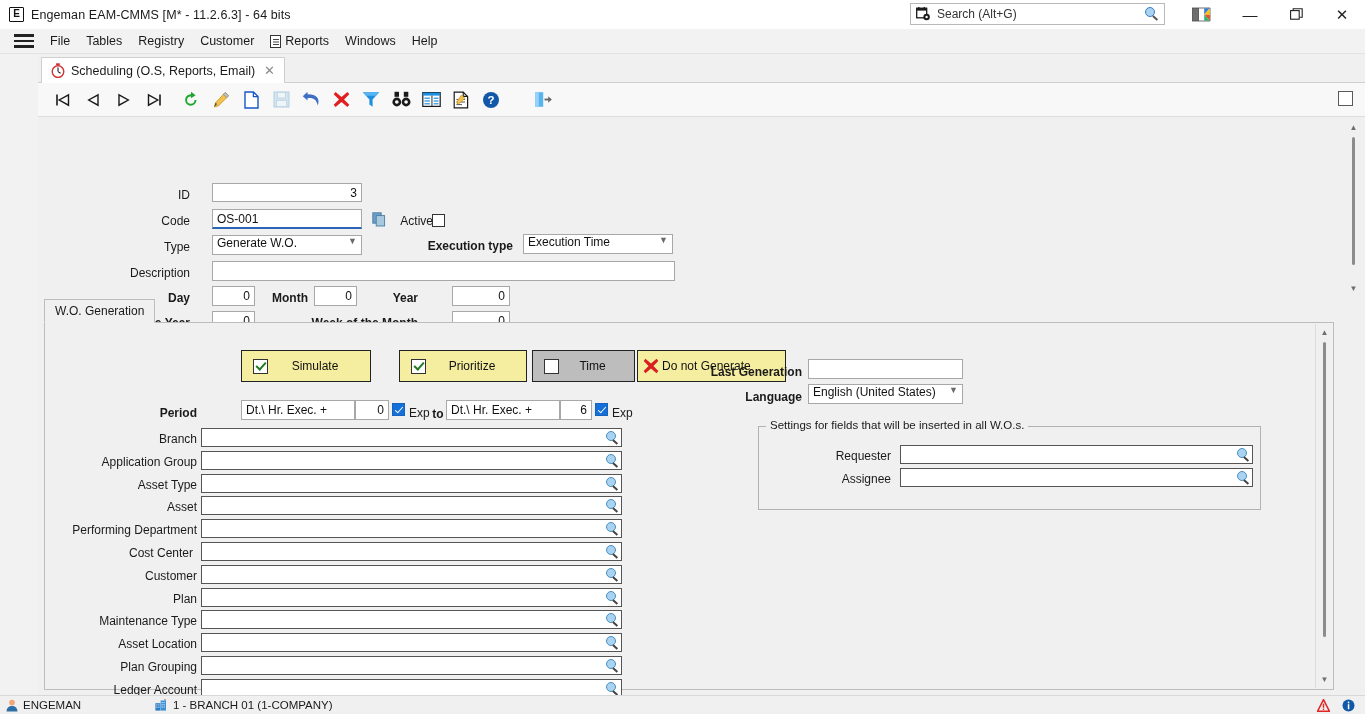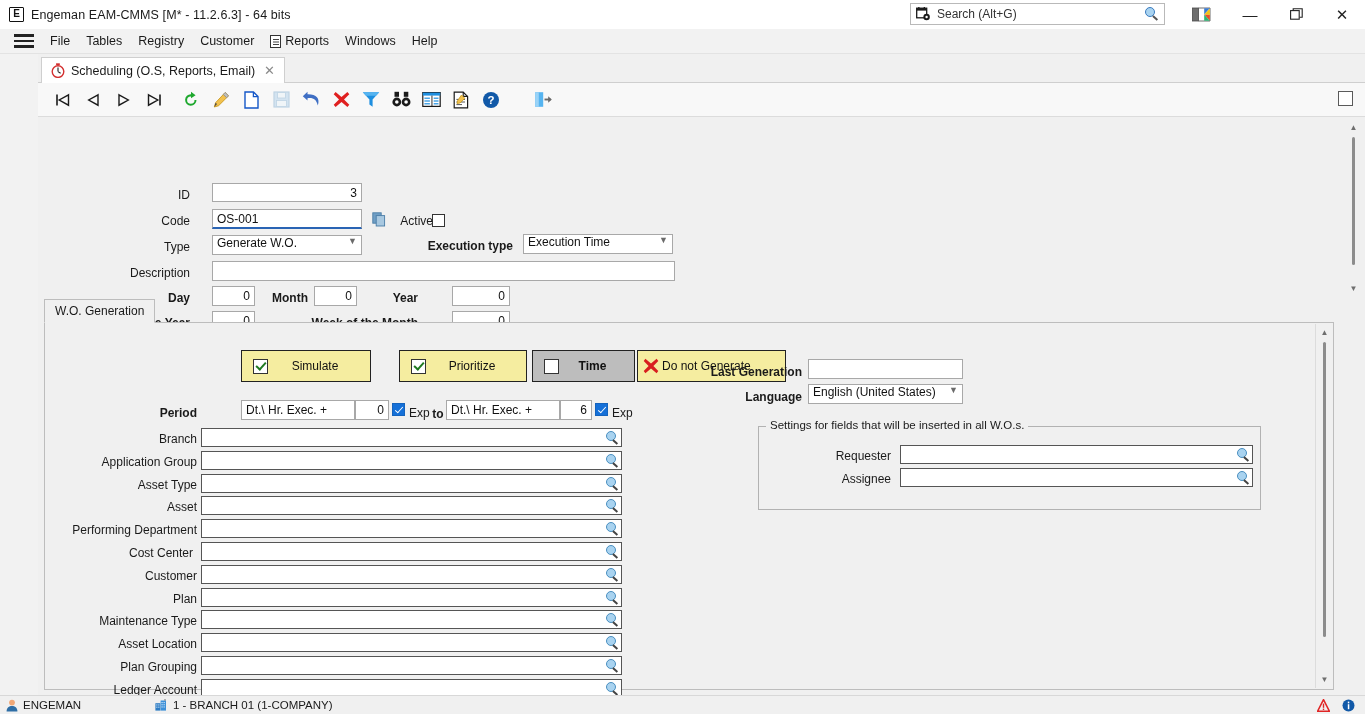--- a/index.html
+++ b/index.html
@@ -116,21 +116,21 @@
   }
   .panel {
     position:absolute; left:6px; top:205px; width:1290px; height:368px;
     background:#f0f0f0; border:1px solid #bdbdbd;
   }
 
   .ybtn {
     position:absolute; height:32px; background:#f5eda0; border:1.5px solid #222;
     display:flex; align-items:center; font-size:12px; color:#111;
   }
-  .ybtn.gray { background:#bdbdbd;font-weight:bold; }
+  .ybtn.gray { background:#bdbdbd; }
   .ybtn .chk { width:15px; height:15px; border:1.4px solid #333; background:#fff;
                margin-left:11px; position:relative; flex:0 0 auto; }
   .ybtn .chk.on::after{
     content:""; position:absolute; left:4px; top:0px; width:4px; height:8px;
     border:solid #1f7a1f; border-width:0 2px 2px 0; transform:rotate(42deg);
   }
   .ybtn .t { flex:1; text-align:center; padding-right:8px; }
   .ybtn.warn .t { text-align:left; padding-left:3px; }
 
   .bluechk { position:absolute; width:13px; height:13px; background:#1570d8; border:1px solid #1463bd; }

